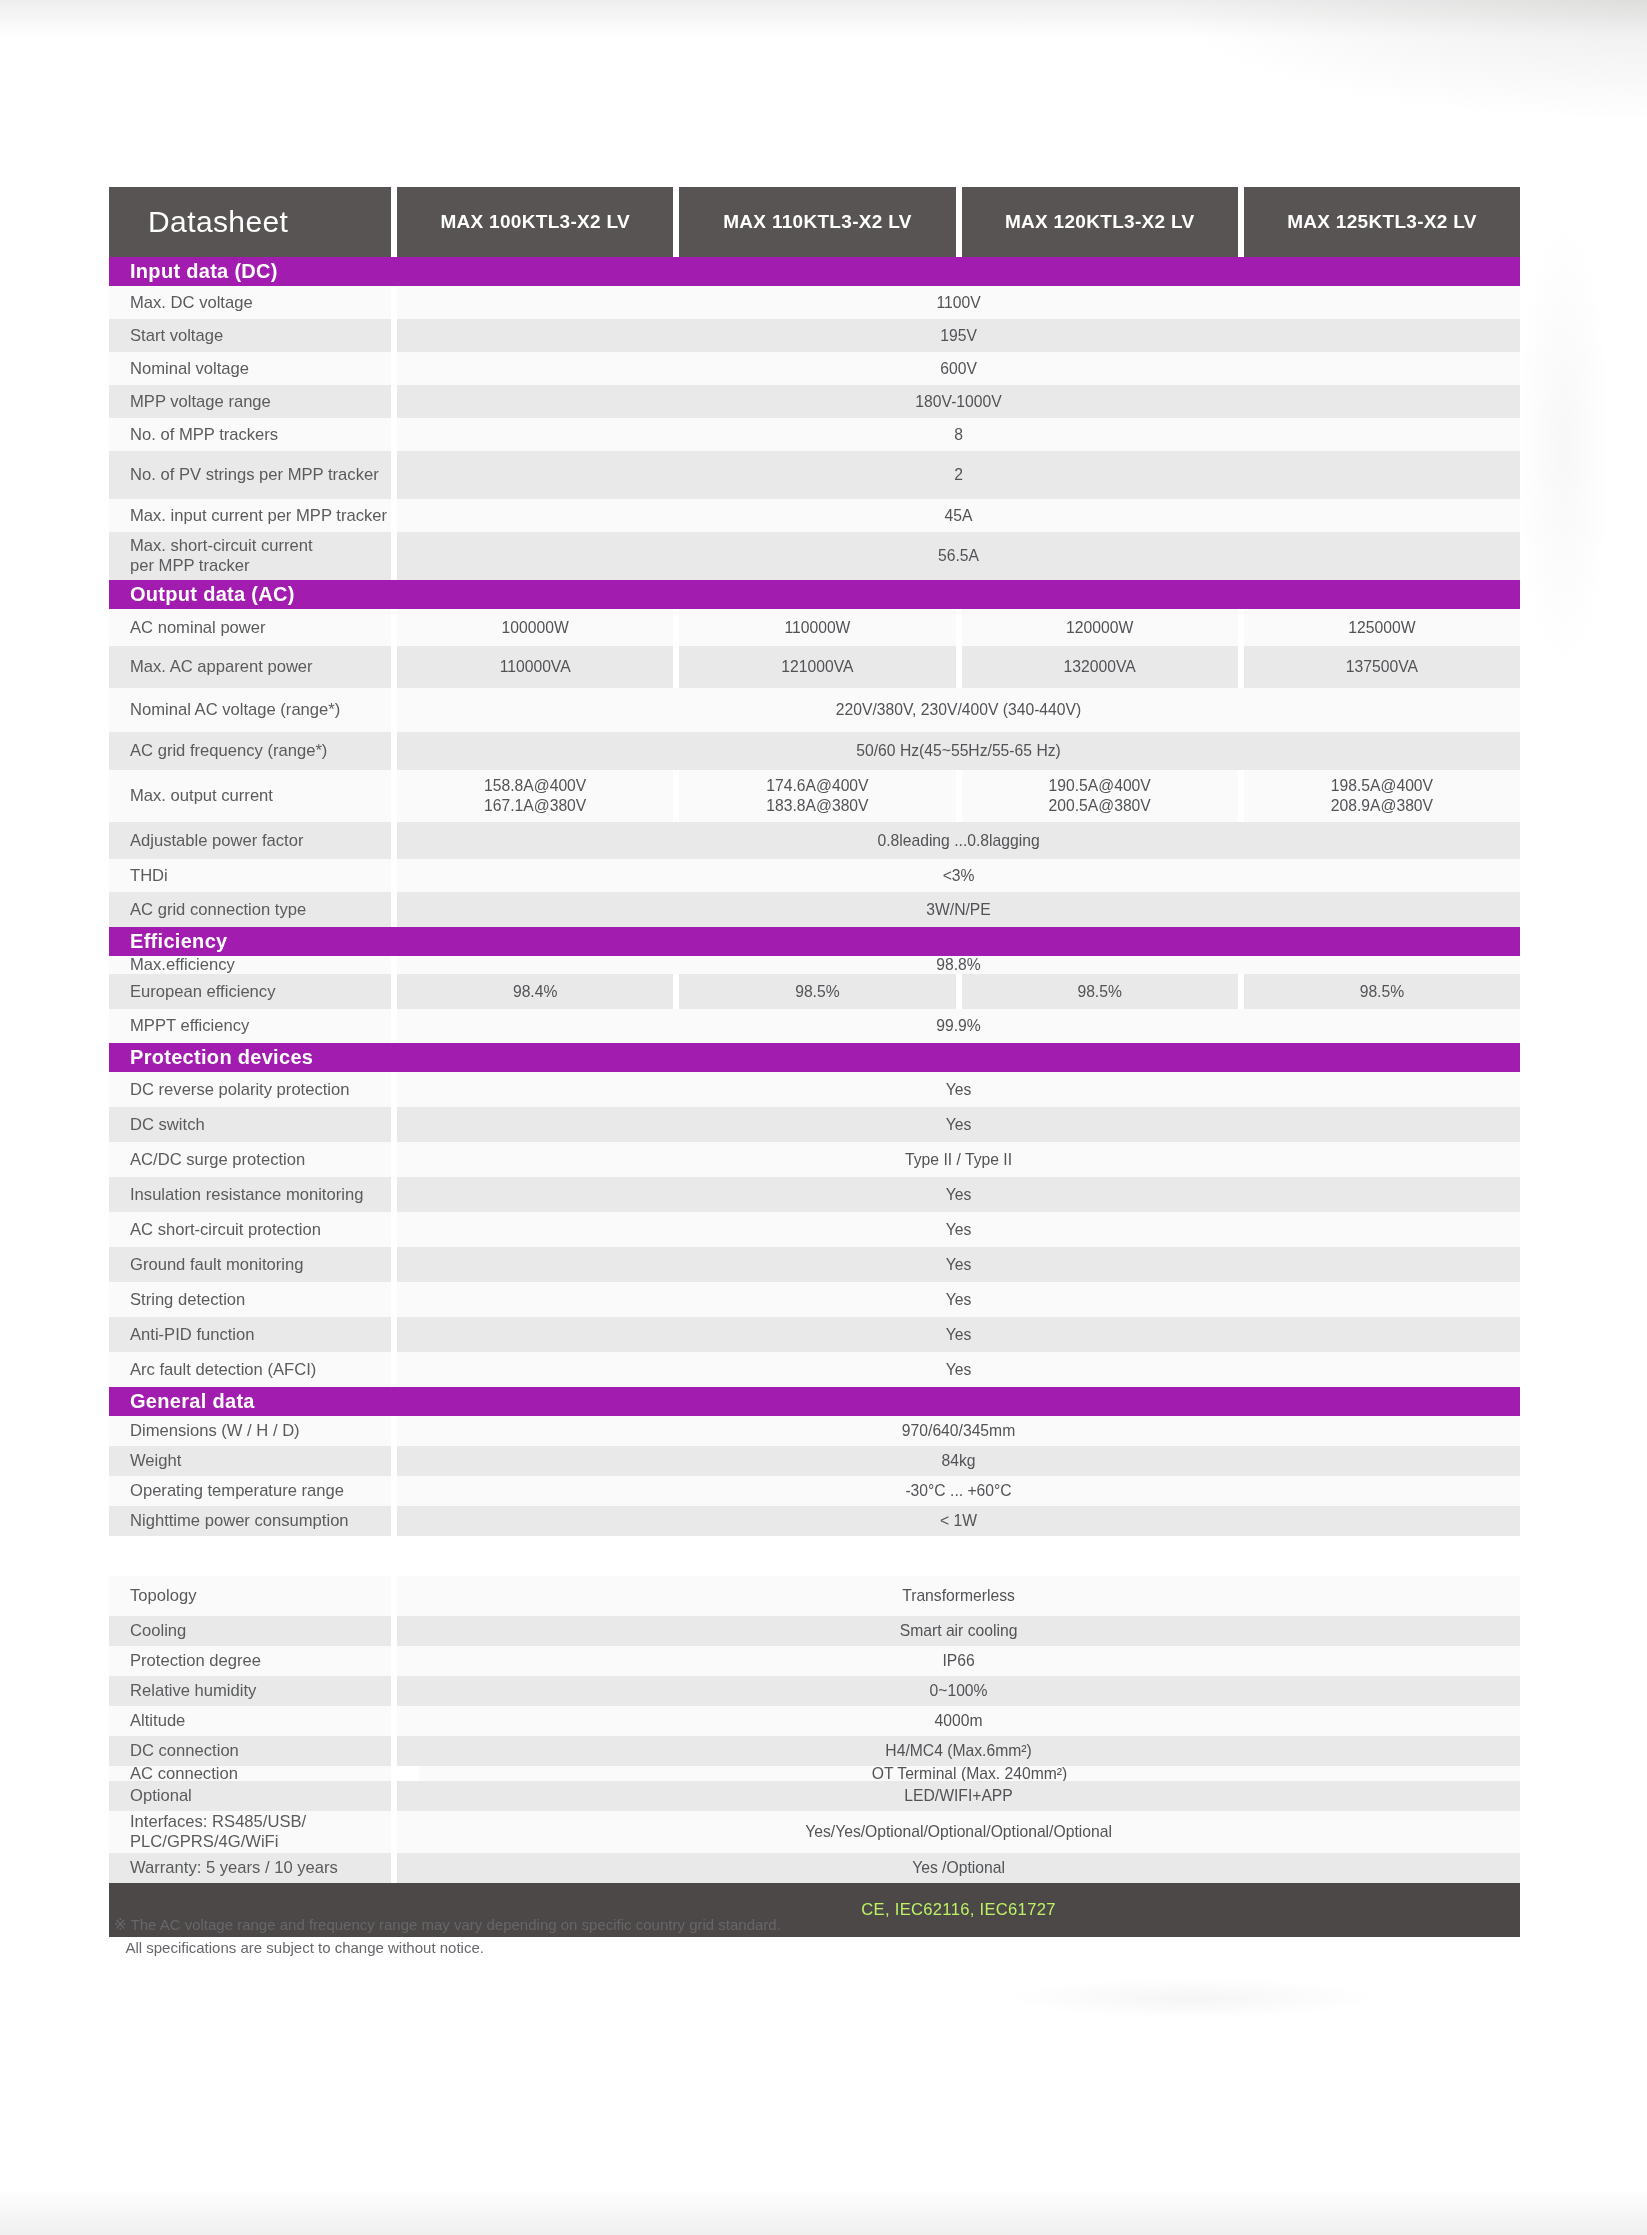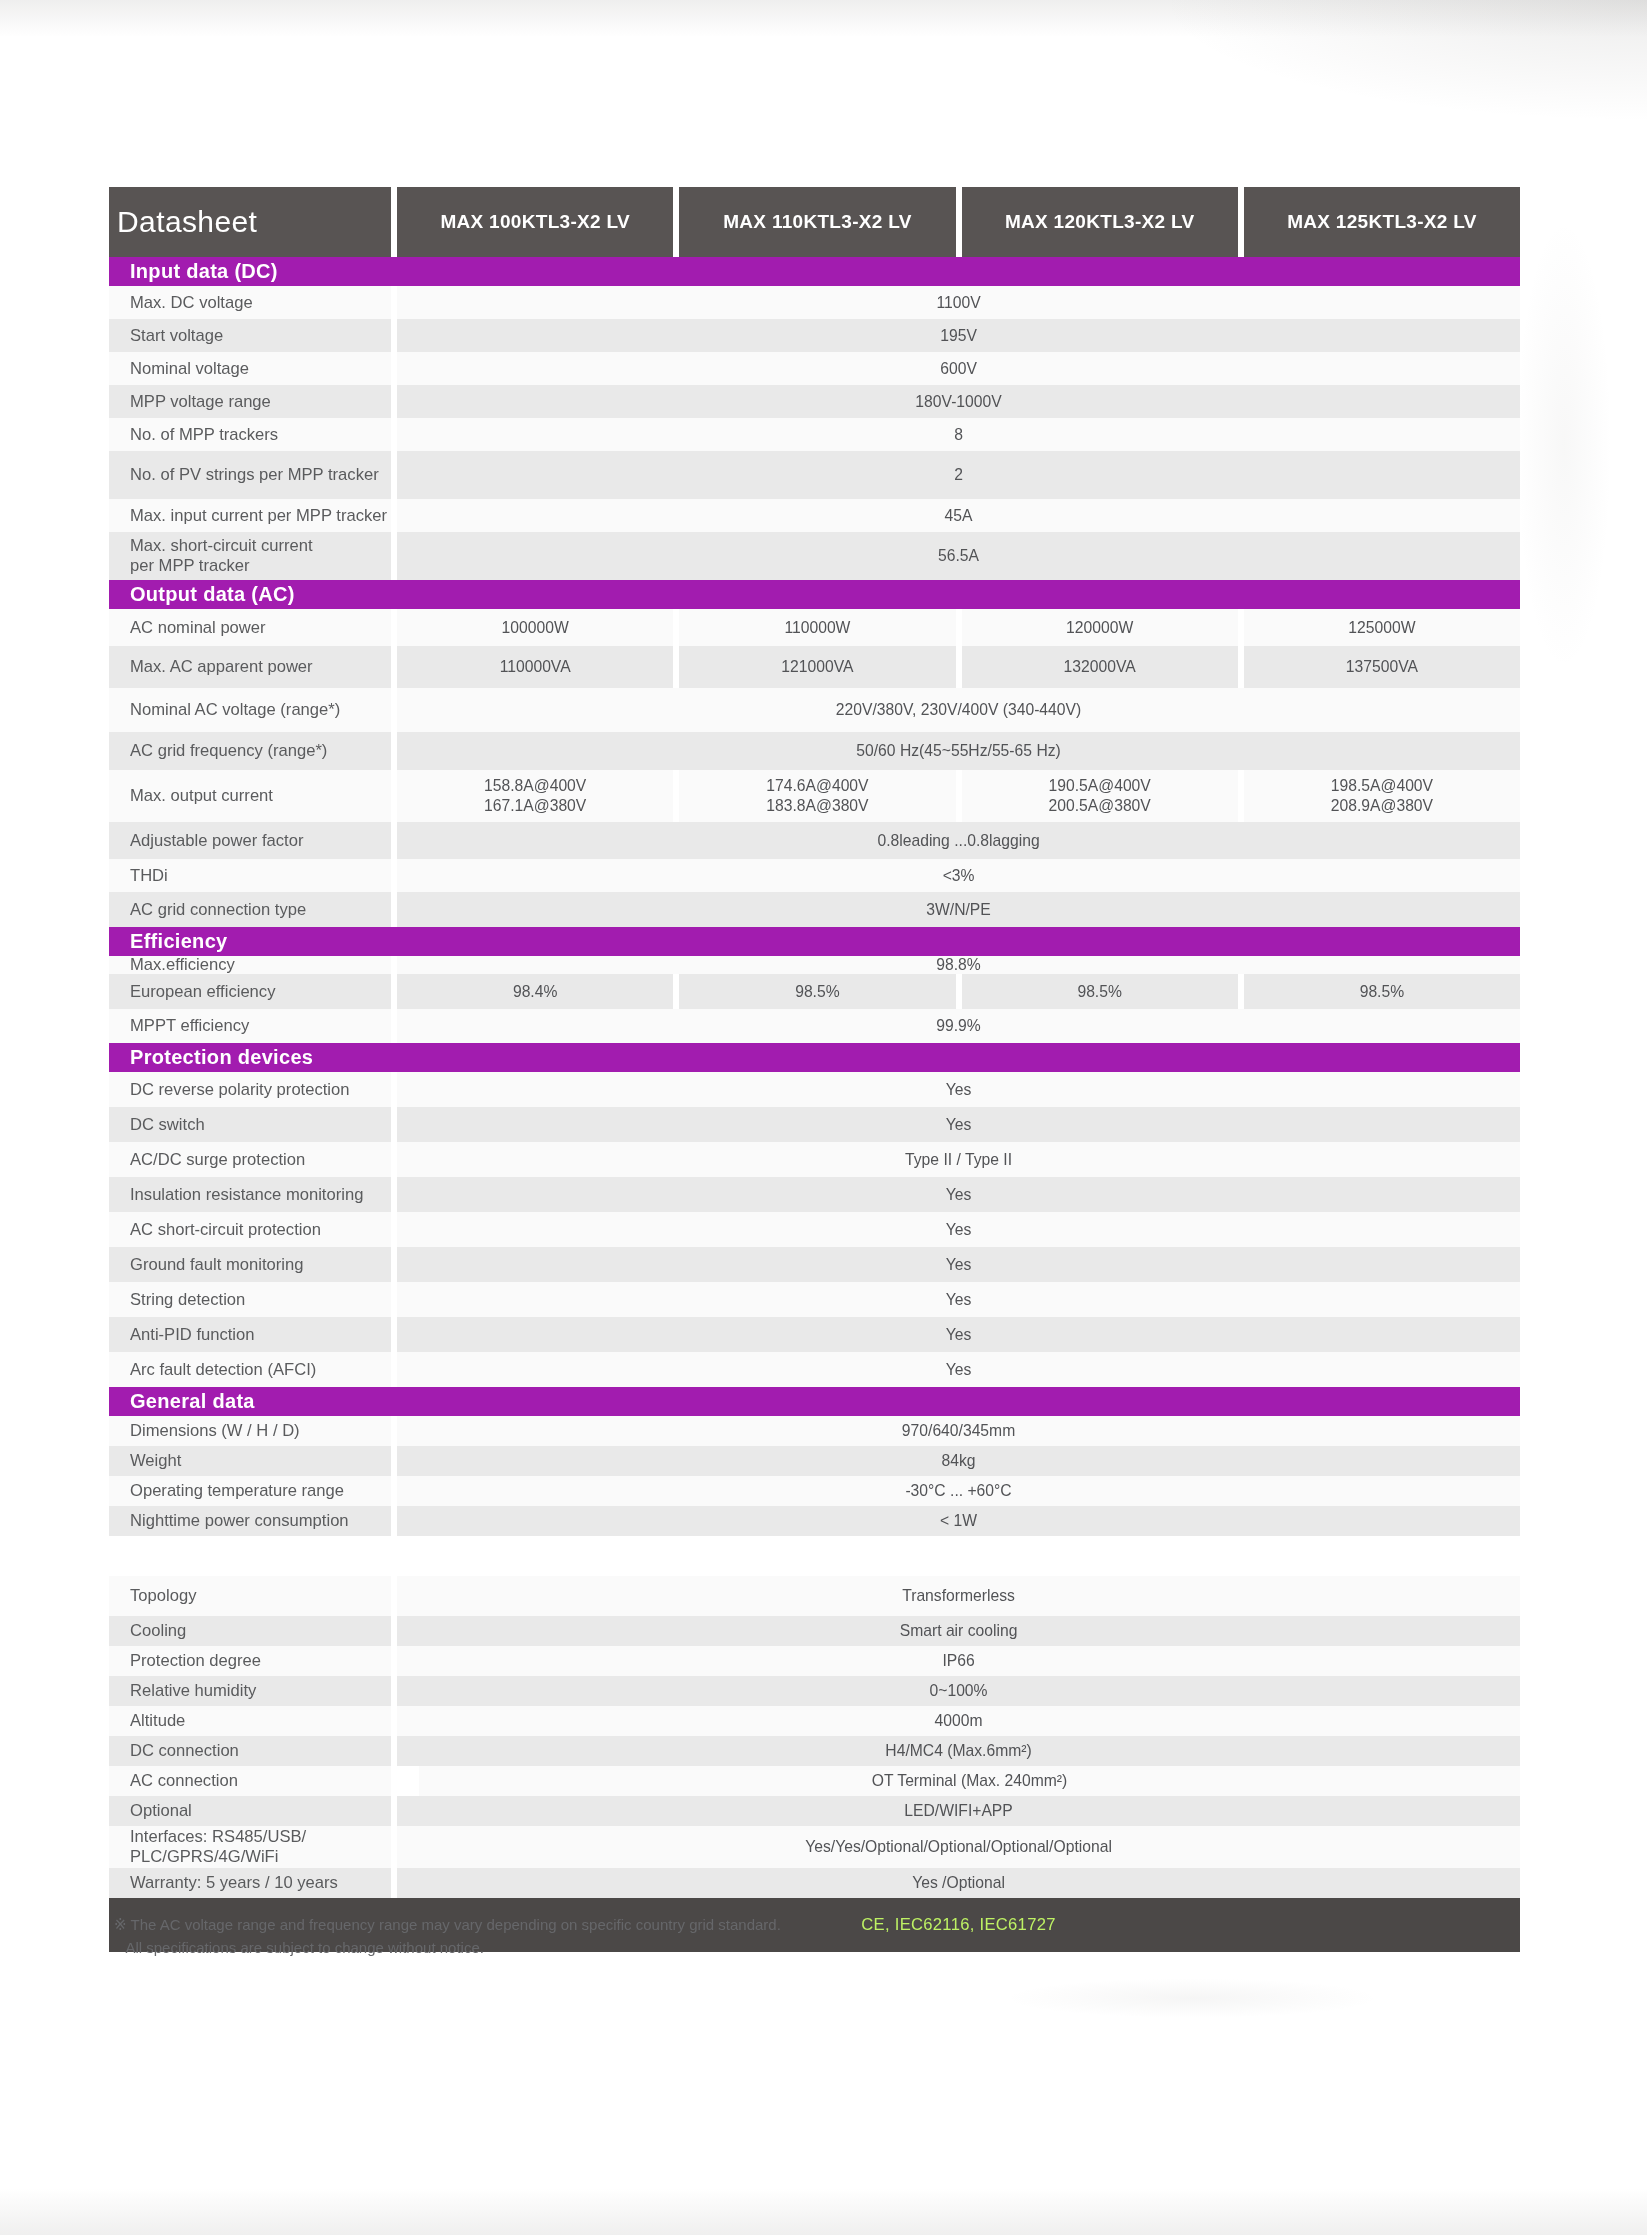--- a/index.html
+++ b/index.html
@@ -17,21 +17,21 @@
   .a2{top:0;right:0;width:489px;height:122px;background:radial-gradient(ellipse at top right,rgba(110,108,105,.13),rgba(255,255,255,0) 70%);}
   .a3{bottom:0;left:0;width:1647px;height:48px;background:linear-gradient(0deg,rgba(125,123,120,.12),rgba(255,255,255,0));}
   .a4{top:218px;right:35px;width:96px;height:454px;background:radial-gradient(ellipse,rgba(130,128,125,.06),rgba(255,255,255,0) 70%);}
   .a5{top:1978px;left:1004px;width:376px;height:40px;background:radial-gradient(ellipse,rgba(120,118,115,.07),rgba(255,255,255,0) 70%);}
 
   .sheet{position:absolute;left:109px;top:187px;width:1411px;}
 
   
   .thead{display:flex;gap:6.1px;height:70px;}
   .th{background:#585453;color:#fff;display:flex;align-items:center;justify-content:center;}
-  .th.corner{width:282px;box-sizing:border-box;justify-content:flex-start;padding-left:8px;font-size:30px;font-weight:400;letter-spacing:0.4px;}
+  .th.corner{width:282px;box-sizing:border-box;justify-content:flex-start;padding-left:39px;font-size:30px;font-weight:400;letter-spacing:0.4px;}
   .th.model{flex:1;font-weight:bold;font-size:19px;letter-spacing:0.3px;}
 
   
   .secbar{height:29px;background:#a21caf;color:#ffffff;font-weight:bold;font-size:20px;display:flex;align-items:center;padding-left:21px;box-sizing:border-box;letter-spacing:0.3px;}
 
   
   .row{display:flex;gap:6.1px;}
   .row .lab{width:282px;box-sizing:border-box;padding-left:21px;display:flex;flex-direction:column;justify-content:center;font-size:16.6px;line-height:1.18;color:#5a5b5d;}
   .row .vals{flex:1;display:flex;gap:6.1px;}
   .row .cell{flex:1;display:flex;flex-direction:column;justify-content:center;align-items:center;text-align:center;font-size:15.7px;line-height:1.25;color:#525356;}
@@ -506,21 +506,21 @@
         <div class="row alt" style="height: 30px;">
           <div class="lab cellbg">
             <div>DC connection</div>
           </div>
           <div class="vals">
             <div class="cell cellbg">
               <div>H4/MC4 (Max.6mm²)</div>
             </div>
           </div>
         </div>
-        <div class="row base" style="height: 30px; gap: 28px;">
+        <div class="row base" style="height: 15px; gap: 28px;">
           <div class="lab cellbg">
             <div>AC connection</div>
           </div>
           <div class="vals">
             <div class="cell cellbg">
               <div>OT Terminal (Max. 240mm²)</div>
             </div>
           </div>
         </div>
         <div class="row alt" style="height: 30px;">

